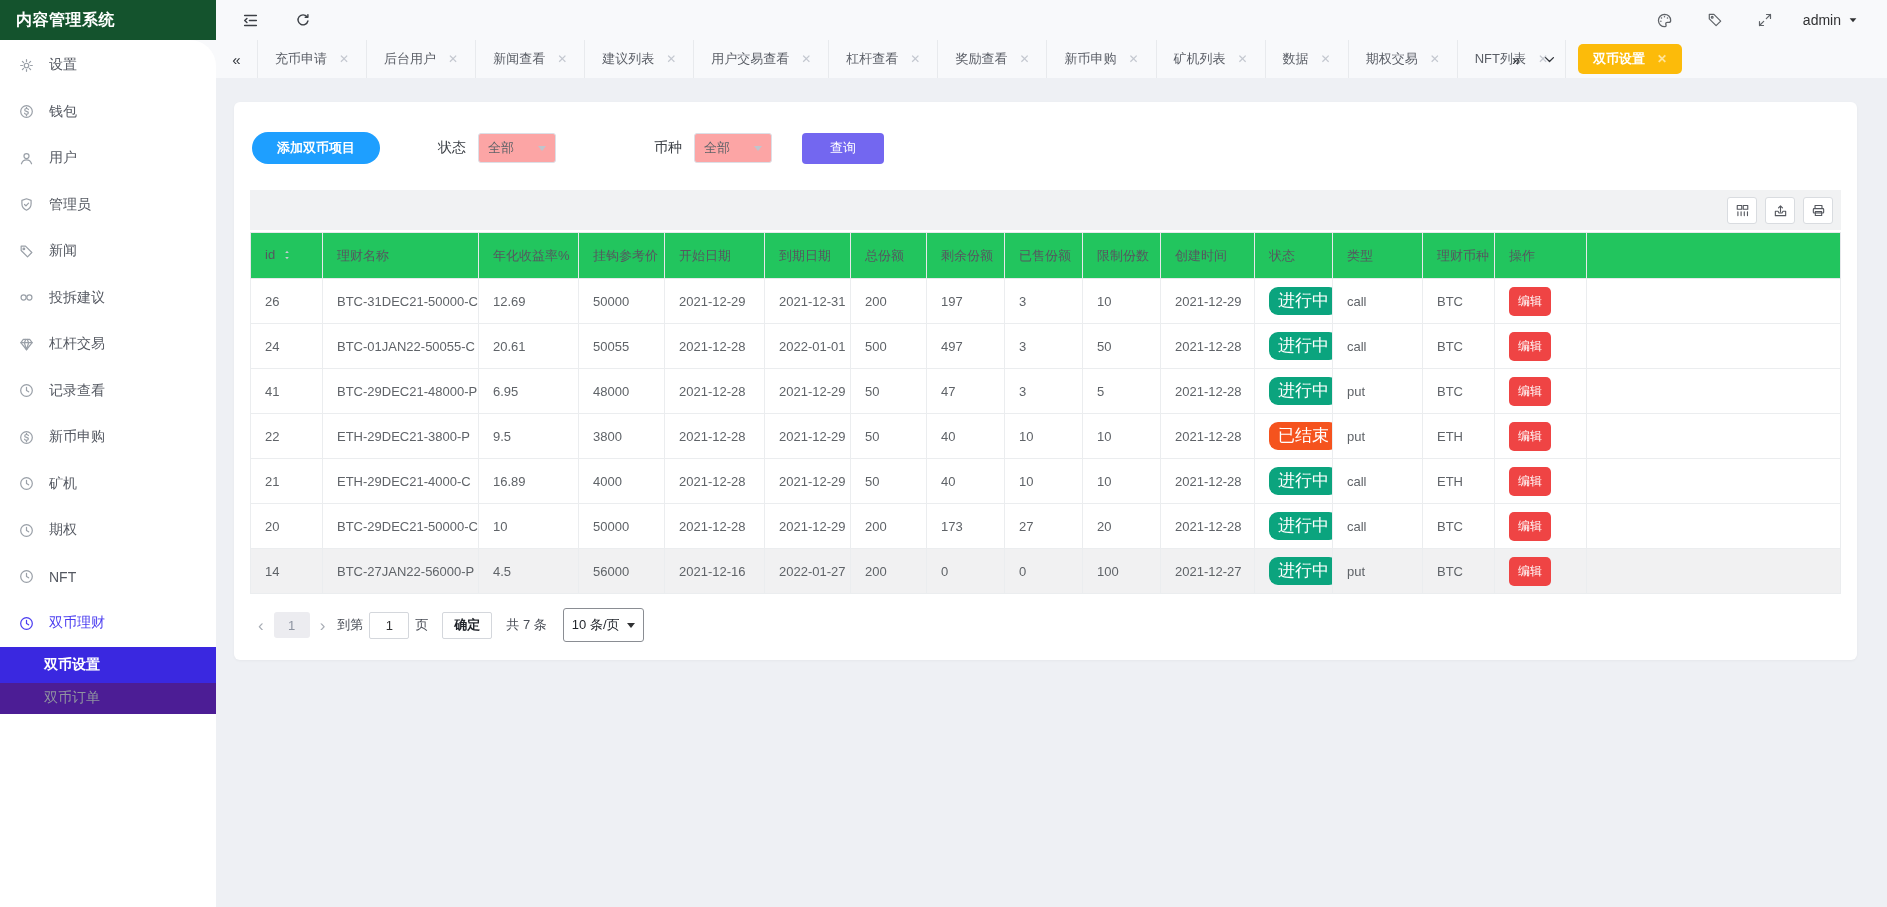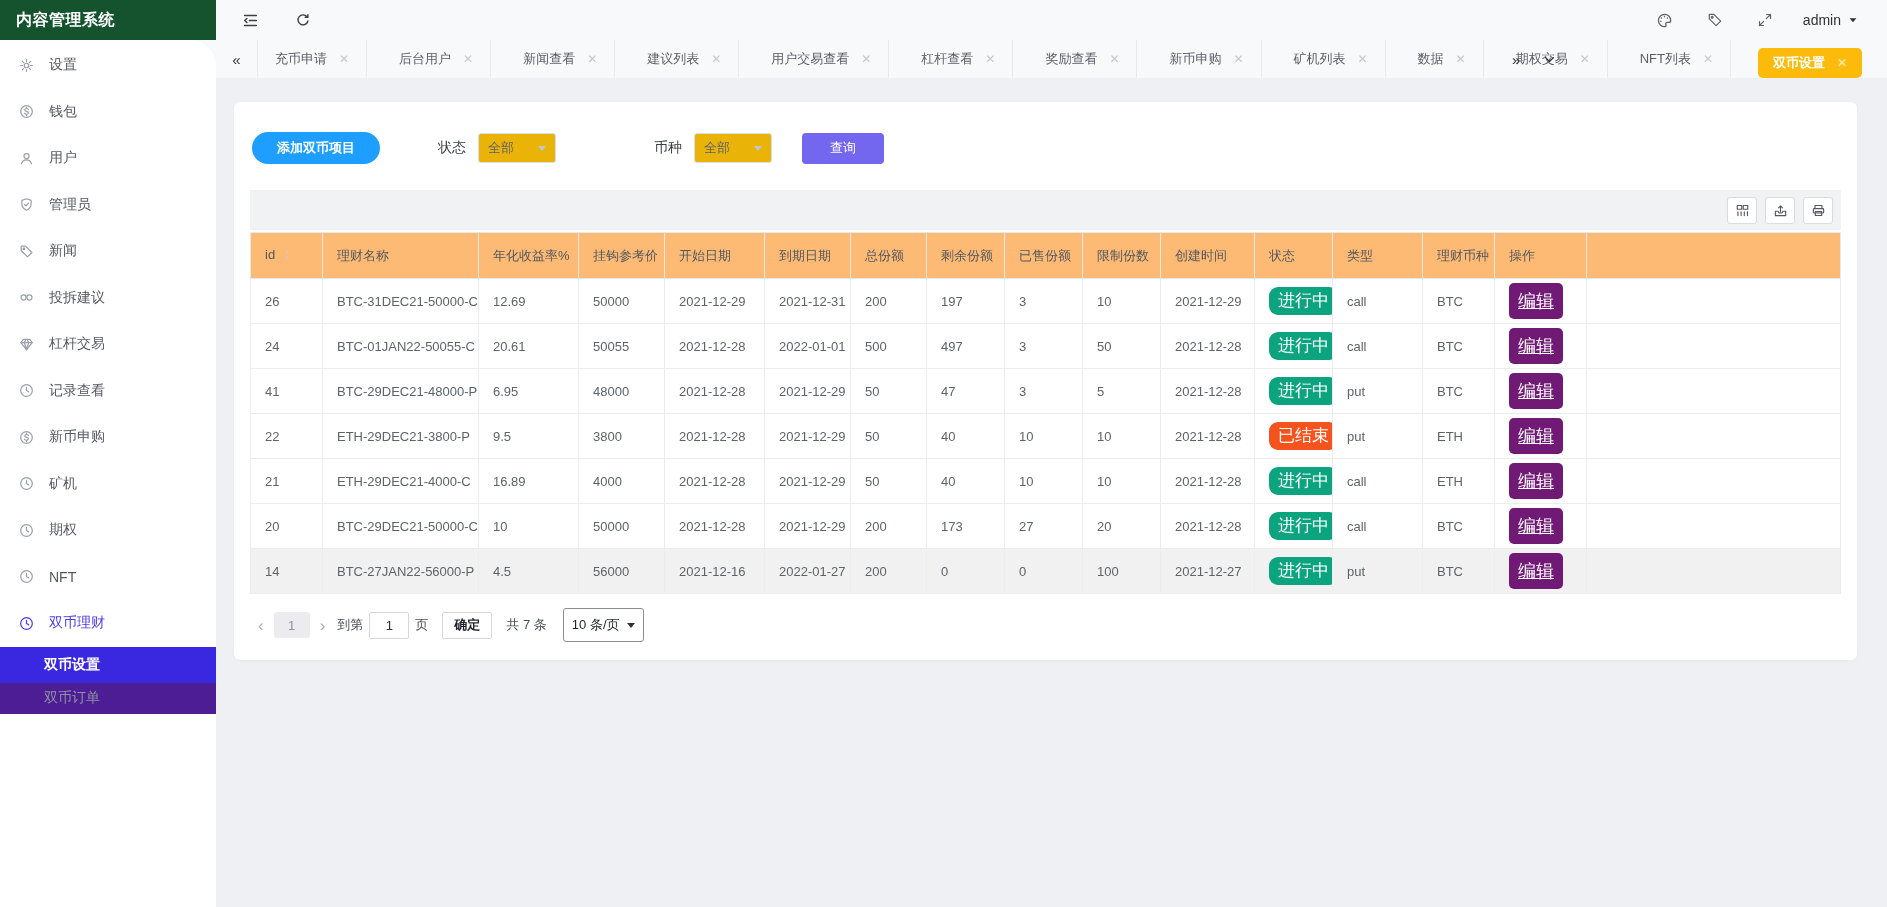--- a/index.html
+++ b/index.html
@@ -78,58 +78,58 @@
   .filter-row { display:flex; align-items:center; margin:0 0 26px 2px; }
   .btn-add {
     height:32px; padding:0 25px; border:none; border-radius:16px;
     background:#1e9fff; color:#fff; font-size:13px; font-weight:bold; cursor:pointer;
     font-family:inherit;
   }
   .f-label { font-size:14px; color:#3c4046; margin-left:58px; }
   .f-label.second { margin-left:98px; }
   .select-box {
     margin-left:12px; width:78px; height:30px; border:1px solid #dcdfe6; border-radius:3px;
-    background:#eab308; display:flex; align-items:center; justify-content:space-between;
+    background:#fca5a5; display:flex; align-items:center; justify-content:space-between;
     padding:0 9px; font-size:13px; color:#5f6368; cursor:pointer;
   }
   .caret { width:0; height:0; border-left:4px solid transparent; border-right:4px solid transparent; border-top:5px solid #c0c4cc; }
   .btn-search {
     margin-left:30px; height:31px; padding:0 28px; border:none; border-radius:4px;
     background:#7367f0; color:#fff; font-size:13px; cursor:pointer; font-family:inherit;
   }
   
   .table-toolbar {
     height:40px; background:#f1f2f3; display:flex; align-items:center;
     justify-content:flex-end; padding-right:8px; margin-bottom:2px;
   }
   .tool-btn {
     width:30px; height:27px; background:#fff; border:1px solid #d9dce0; border-radius:3px;
     display:flex; align-items:center; justify-content:center; color:#55585f;
     cursor:pointer; margin-left:8px;
   }
   
   table { width:100%; border-collapse:collapse; table-layout:fixed; }
   th {
-    height:46px; background:#fdba74; border:1px solid #e6e8eb;
+    height:46px; background:#22c55e; border:1px solid #e6e8eb;
     font-size:13px; font-weight:normal; color:#55585f; text-align:left;
     padding:0 0 0 14px; white-space:nowrap;
   }
   td {
     height:45px; border:1px solid #ebedef; font-size:13px; color:#5f6368;
     padding:0 0 0 14px; white-space:nowrap; overflow:hidden; background:#fff;
   }
   tr.hl td { background:#f1f1f2; }
   .sort-ic { display:inline-block; vertical-align:-3px; margin-left:6px; }
   .badge {
     display:inline-block; padding:4px 9px; border-radius:9px;
     color:#fff; font-size:17px; line-height:1.2;
   }
   .btn-edit {
-    border:none; background:#701a75; color:#fff; font-size:18px;
-    padding:6px 9px; border-radius:5px; cursor:pointer; font-family:inherit;text-decoration:underline;
+    border:none; background:#ef4444; color:#fff; font-size:12px;
+    padding:6px 9px; border-radius:5px; cursor:pointer; font-family:inherit;
   }
   
   .pager { display:flex; align-items:center; margin:14px 0 0 2px; font-size:13px; color:#5f6368; }
   .pg-arrow { color:#a8adb5; font-size:17px; cursor:pointer; padding:0 6px; line-height:1; }
   .pg-num {
     width:36px; height:26px; background:#ececf0; border-radius:3px; color:#8d93a0;
     display:flex; align-items:center; justify-content:center; margin:0 4px; cursor:pointer;
   }
   .pg-text { margin:0 6px; color:#4a4e57; }
   .pg-input {
@@ -322,21 +322,21 @@
       </nav>
     <div id="sidebar-sub">
         <div class="sub-item sub-active">双币设置</div>
         <div class="sub-item sub-normal">双币订单</div>
       </div>
   </aside>
 
   <main class="content">
     <div class="tabbar">
       <span class="tab-nav-btn">«</span>
-      <div id="tabs" style="display:flex; height:100%; align-items:flex-end;gap:15px;">
+      <div id="tabs" style="display:flex; height:100%; align-items:center;">
           <div class="tab">
             <span>充币申请</span>
             <span class="tab-close">✕</span>
           </div>
           <div class="tab">
             <span>后台用户</span>
             <span class="tab-close">✕</span>
           </div>
           <div class="tab">
             <span>新闻查看</span>

